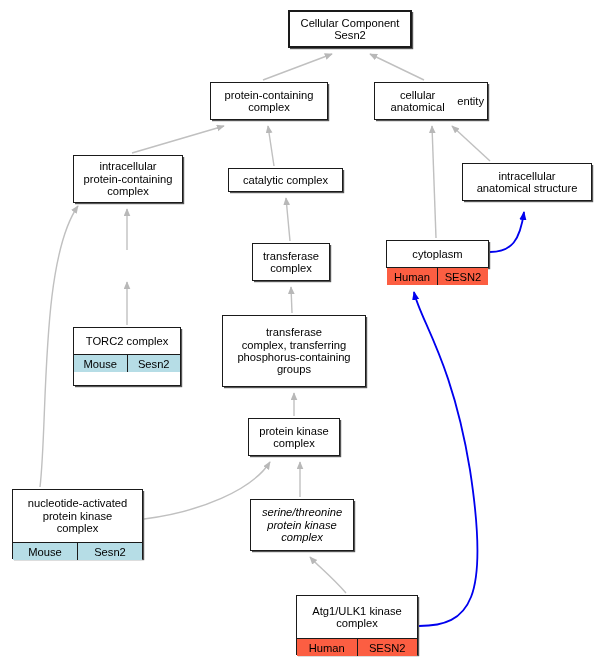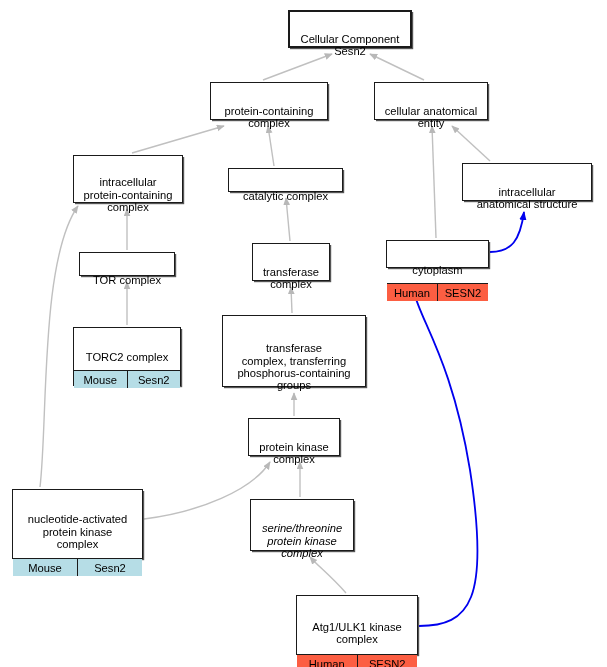--- a/index.html
+++ b/index.html
@@ -2,21 +2,21 @@
 <html><head>
 <meta charset="utf-8">
 <style>
   html,body{margin:0;padding:0;background:#ffffff;}
   body{width:607px;height:667px;position:relative;font-family:"Liberation Sans","DejaVu Sans",sans-serif;}
   #canvas{position:absolute;left:0;top:0;width:607px;height:667px;overflow:hidden;}
   svg.edges{position:absolute;left:0;top:0;width:607px;height:667px;}
   .node{position:absolute;box-sizing:border-box;background:#ffffff;border:1px solid #1a1a1a;
         box-shadow:1.6px 1.6px 0 -0.4px #555;}
   .node .title{display:flex;align-items:center;justify-content:center;text-align:center;
-        font-size:11.2px;color:#000;line-height:12.4px;padding:2px 3px;box-sizing:border-box;margin-top:16px;}
+        font-size:11.2px;color:#000;line-height:12.4px;padding:2px 3px;box-sizing:border-box;}
   .node .anno{display:flex;border-top:1px solid #1a1a1a;height:18px;box-sizing:border-box;text-align:right;}
   .node .anno .cell{flex:1;display:flex;align-items:center;justify-content:center;
         font-size:11.2px;color:#000;box-sizing:border-box;}
   .node .anno .cell + .cell{border-left:1px solid #1a1a1a;}
   .anno.mouse .cell{background:#b6dde6;}
   .anno.human .cell{background:#fc5e42;}
   .node.root{border:2px solid #1a1a1a;}
 </style>
 </head>
 <body>
@@ -65,21 +65,21 @@
   </div>
 
   <div class="node" style="left:210px;top:82px;width:118px;height:38px;">
     <div class="title" style="height:100%;flex-direction:column;">
       <span>protein-containing</span>
       <span>complex</span>
     </div>
   </div>
 
   <div class="node" style="left:374px;top:82px;width:114px;height:38px;">
-    <div class="title" style="height:100%;flex-direction:column;">
+    <div class="title" style="height:100%;flex-direction:row;">
       <span>cellular anatomical</span>
       <span>entity</span>
     </div>
   </div>
 
   <div class="node" style="left:73px;top:155px;width:110px;height:48px;">
     <div class="title" style="height:100%;flex-direction:column;">
       <span>intracellular</span>
       <span>protein-containing</span>
       <span>complex</span>
@@ -92,25 +92,20 @@
     </div>
   </div>
 
   <div class="node" style="left:462px;top:163px;width:130px;height:38px;">
     <div class="title" style="height:100%;flex-direction:column;">
       <span>intracellular</span>
       <span>anatomical structure</span>
     </div>
   </div>
 
-  <div class="node" style="left:79px;top:252px;width:96px;height:24px;">
-    <div class="title" style="height:100%;">
-      <span>TOR complex</span>
-    </div>
-  </div>
 
   <div class="node" style="left:252px;top:243px;width:78px;height:38px;">
     <div class="title" style="height:100%;flex-direction:column;">
       <span>transferase</span>
       <span>complex</span>
     </div>
   </div>
 
   <div class="node" style="left:386px;top:240px;width:103px;height:28px;">
     <div class="title" style="height:26px;">

